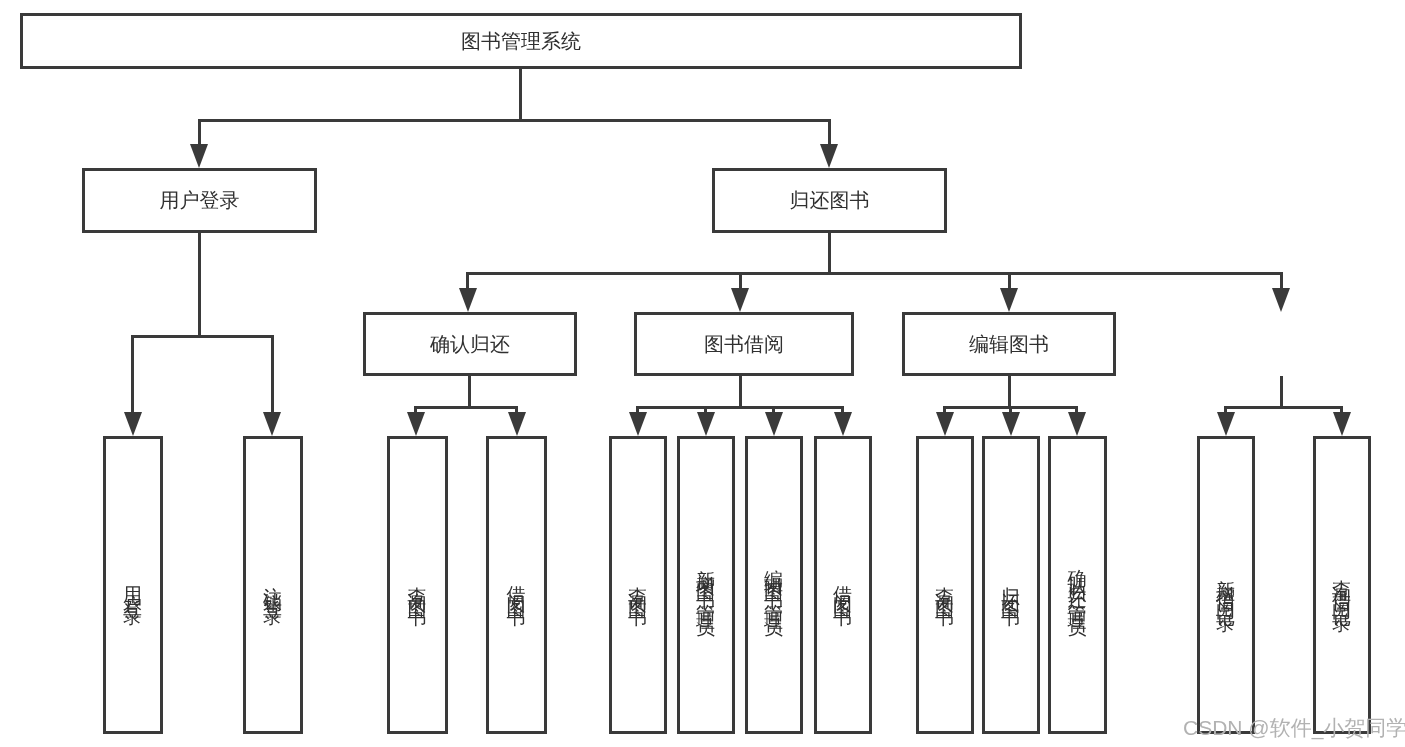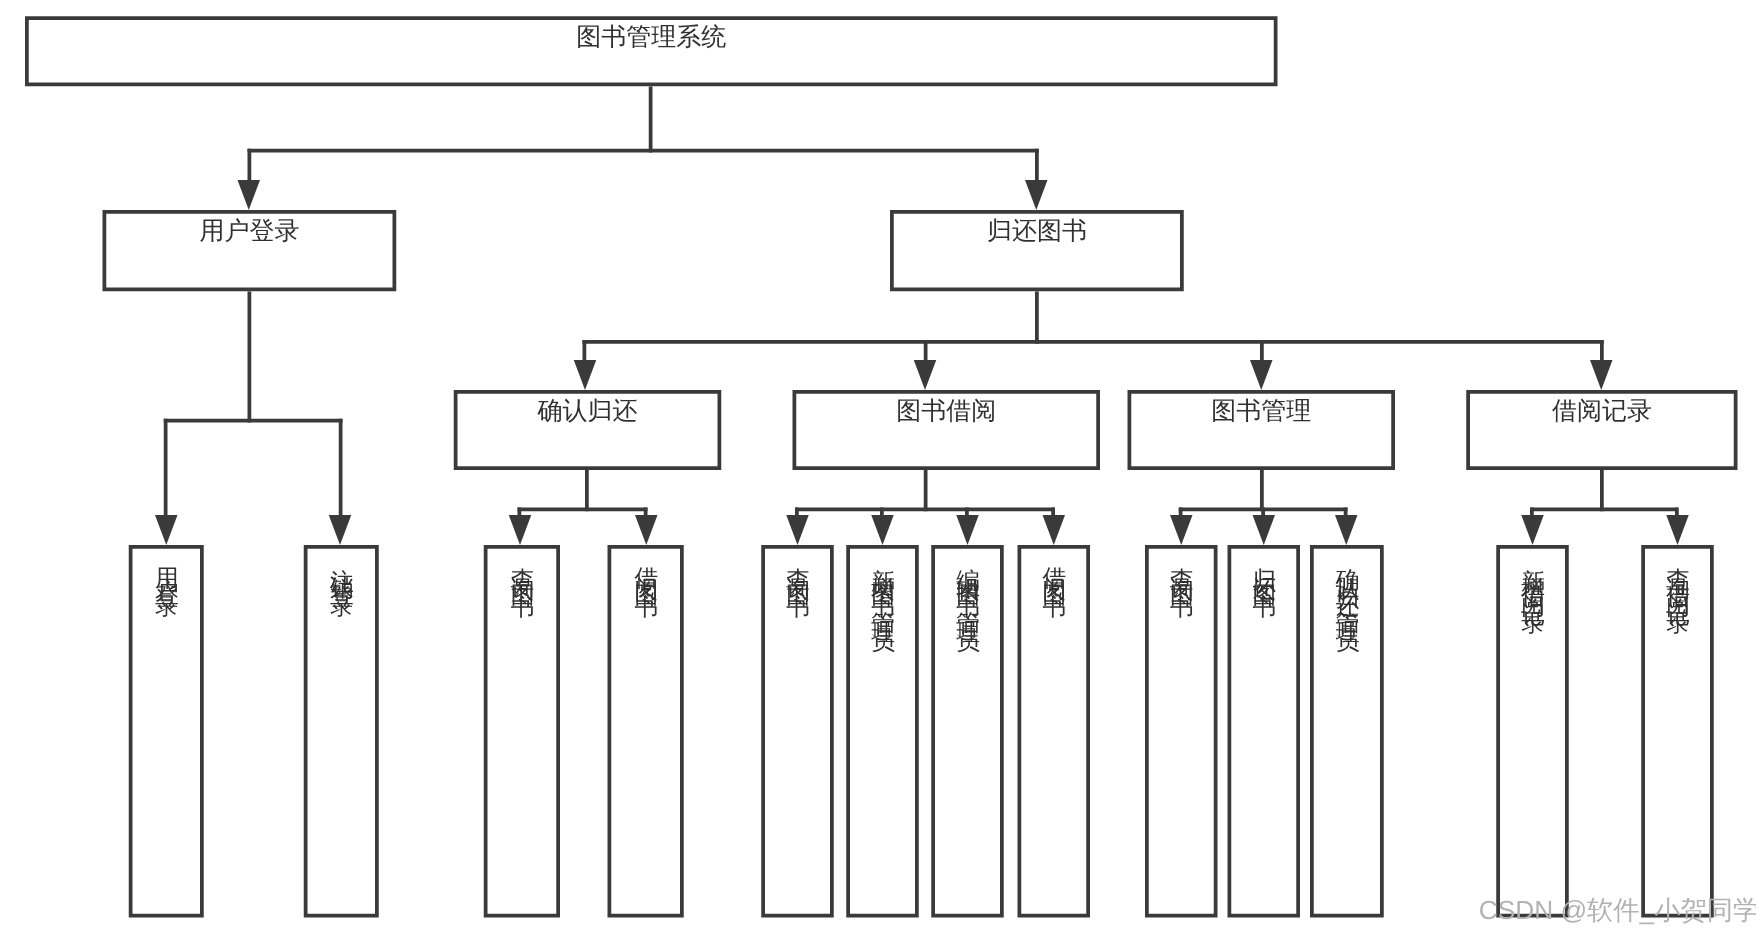--- a/index.html
+++ b/index.html
@@ -2,21 +2,21 @@
 <html><head>
 <meta charset="utf-8">
 <style>
   html,body{margin:0;padding:0;background:#ffffff;}
   .diagram{
     position:relative;width:1405px;height:747px;background:#ffffff;
     font-family:"Liberation Sans",sans-serif;overflow:hidden;
   }
   .box{
     position:absolute;box-sizing:border-box;background:#ffffff;
-    border:3px solid #3a3a3a;display:flex;align-items:flex-start;justify-content:center;
+    border:3px solid #3a3a3a;display:flex;align-items:center;justify-content:center;
     color:#303030;font-size:20px;z-index:2;
   }
   .box .lbl{white-space:nowrap;}
   .vbox .lbl{
     writing-mode:vertical-rl;text-orientation:mixed;
     letter-spacing:7px;font-size:19px;line-height:1;
   }
   .hline,.vline{position:absolute;background:#3a3a3a;z-index:1;}
   .hline{height:3px;}
   .vline{width:3px;}
@@ -42,28 +42,25 @@
   <div class="box" style="left:82px;top:168px;width:235px;height:65px">
     <span class="lbl">用户登录</span>
   </div>
   <div class="box" style="left:712px;top:168px;width:235px;height:65px">
     <span class="lbl">归还图书</span>
   </div>
 
   <div class="box" style="left:363px;top:312px;width:214px;height:64px">
     <span class="lbl">确认归还</span>
   </div>
-  <div class="box" style="left:634px;top:312px;width:246px;height:64px">
+  <div class="box" style="left:634px;top:312px;width:220px;height:64px">
     <span class="lbl">图书借阅</span>
   </div>
   <div class="box" style="left:902px;top:312px;width:214px;height:64px">
-    <span class="lbl">图书管理</span>
-  </div>
-  <div class="box" style="left:1173px;top:312px;width:217px;height:64px">
-    <span class="lbl">借阅记录</span>
+    <span class="lbl">编辑图书</span>
   </div>
 
   <div class="box vbox" style="left:103px;top:436px;width:60px;height:298px">
     <span class="lbl">用户登录</span>
   </div>
   <div class="box vbox" style="left:243px;top:436px;width:60px;height:298px">
     <span class="lbl">注销登录</span>
   </div>
   <div class="box vbox" style="left:387px;top:436px;width:61px;height:298px">
     <span class="lbl">查询图书</span>

